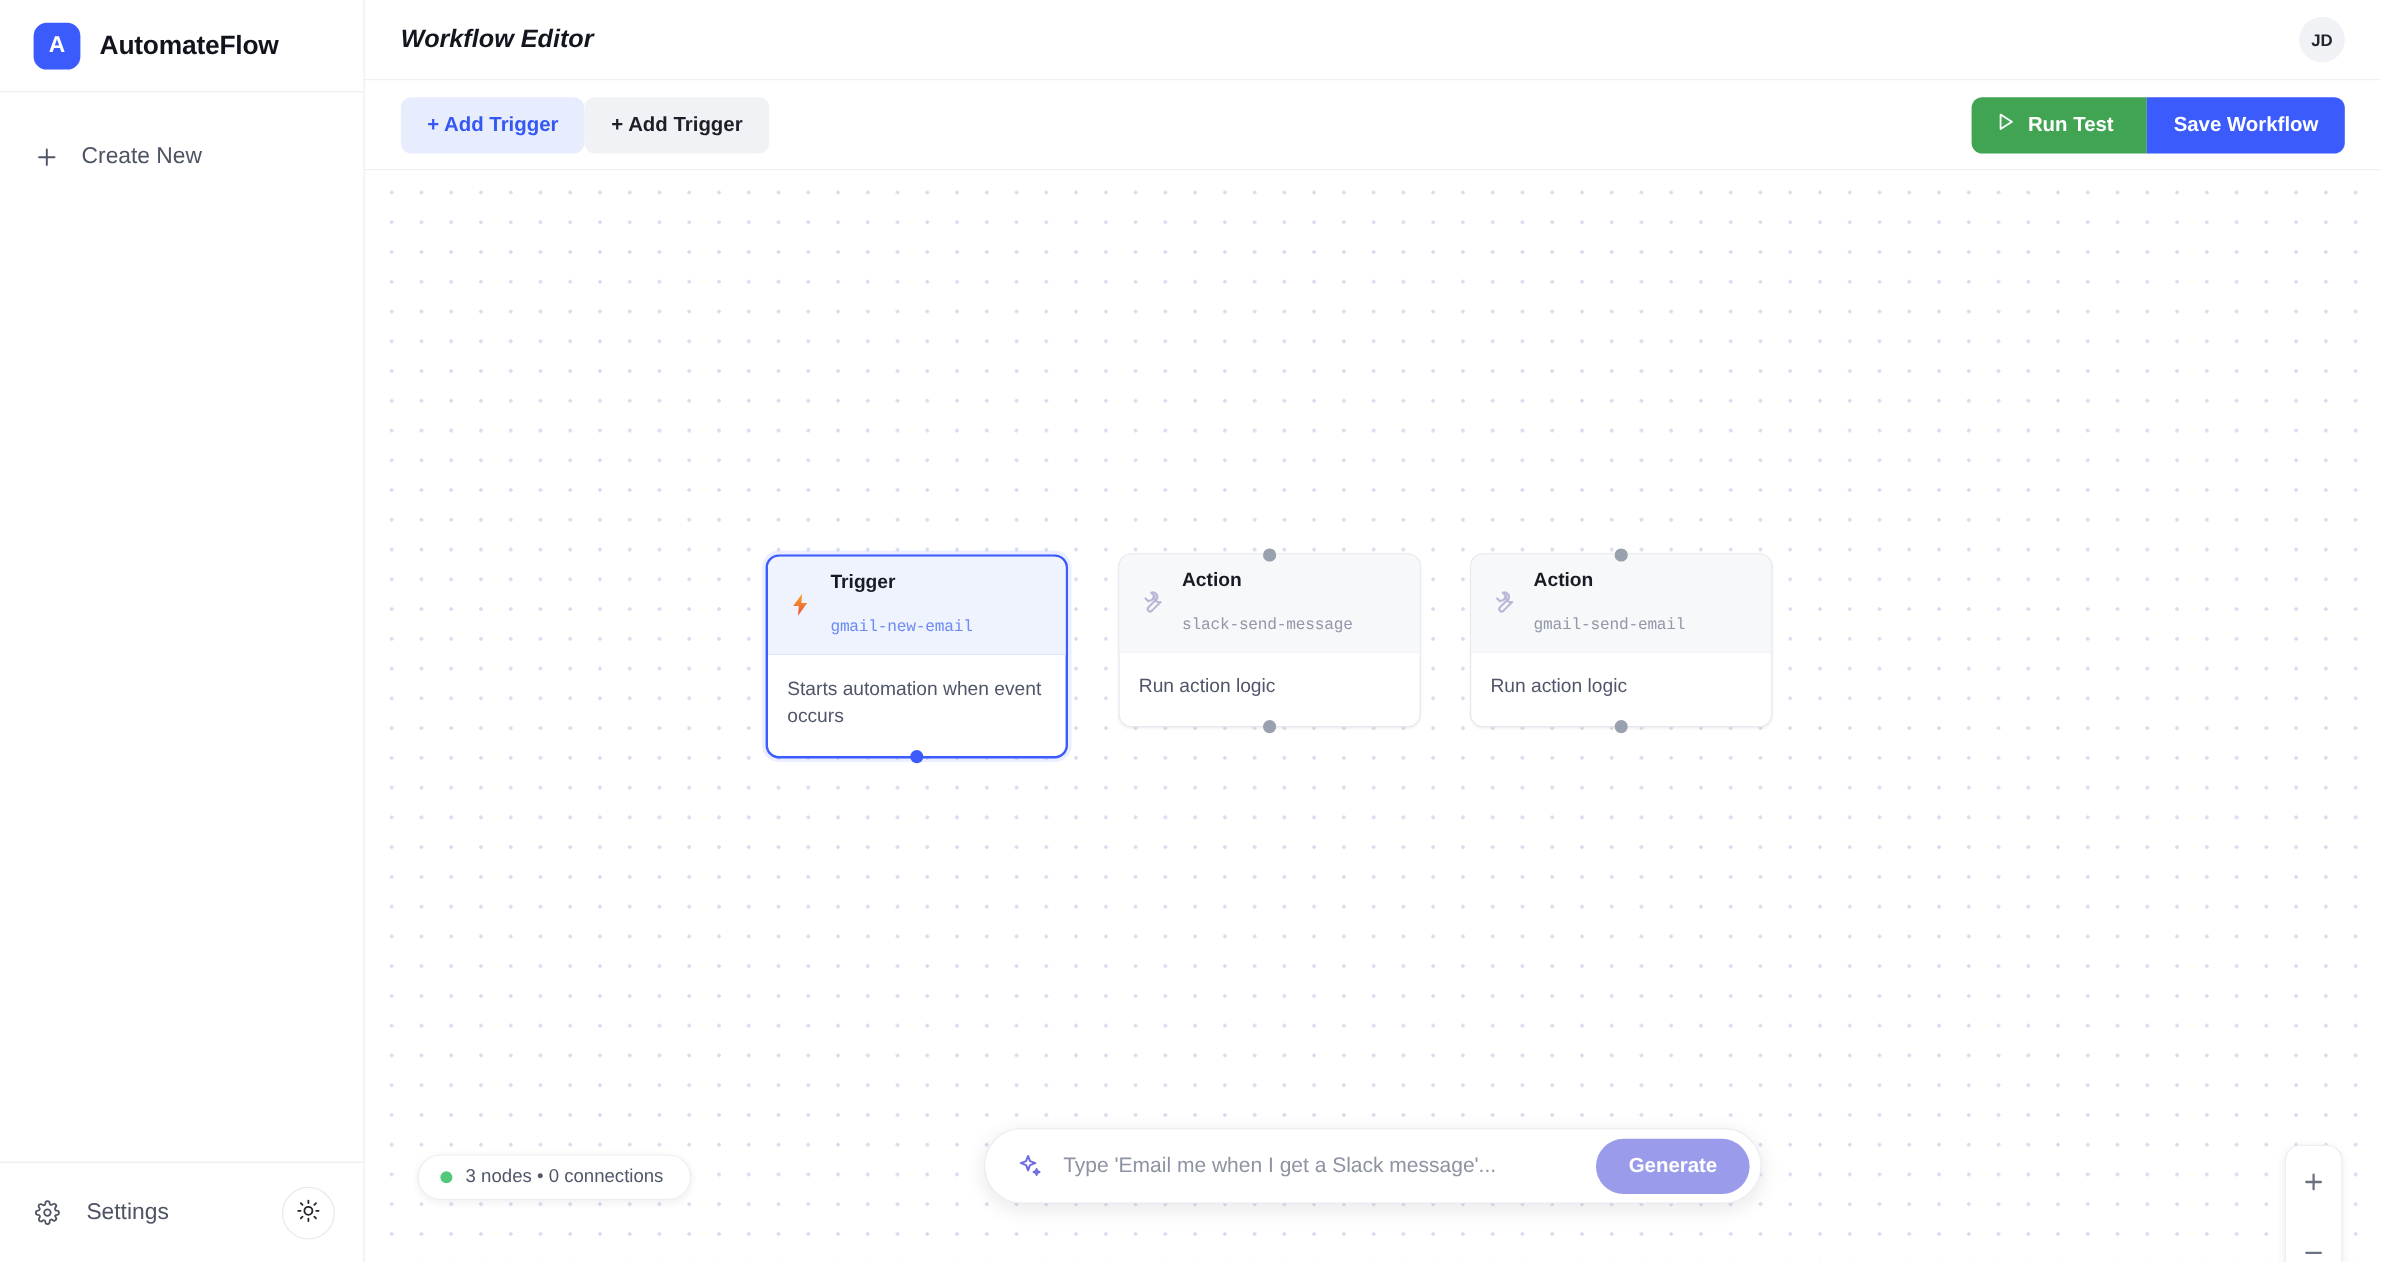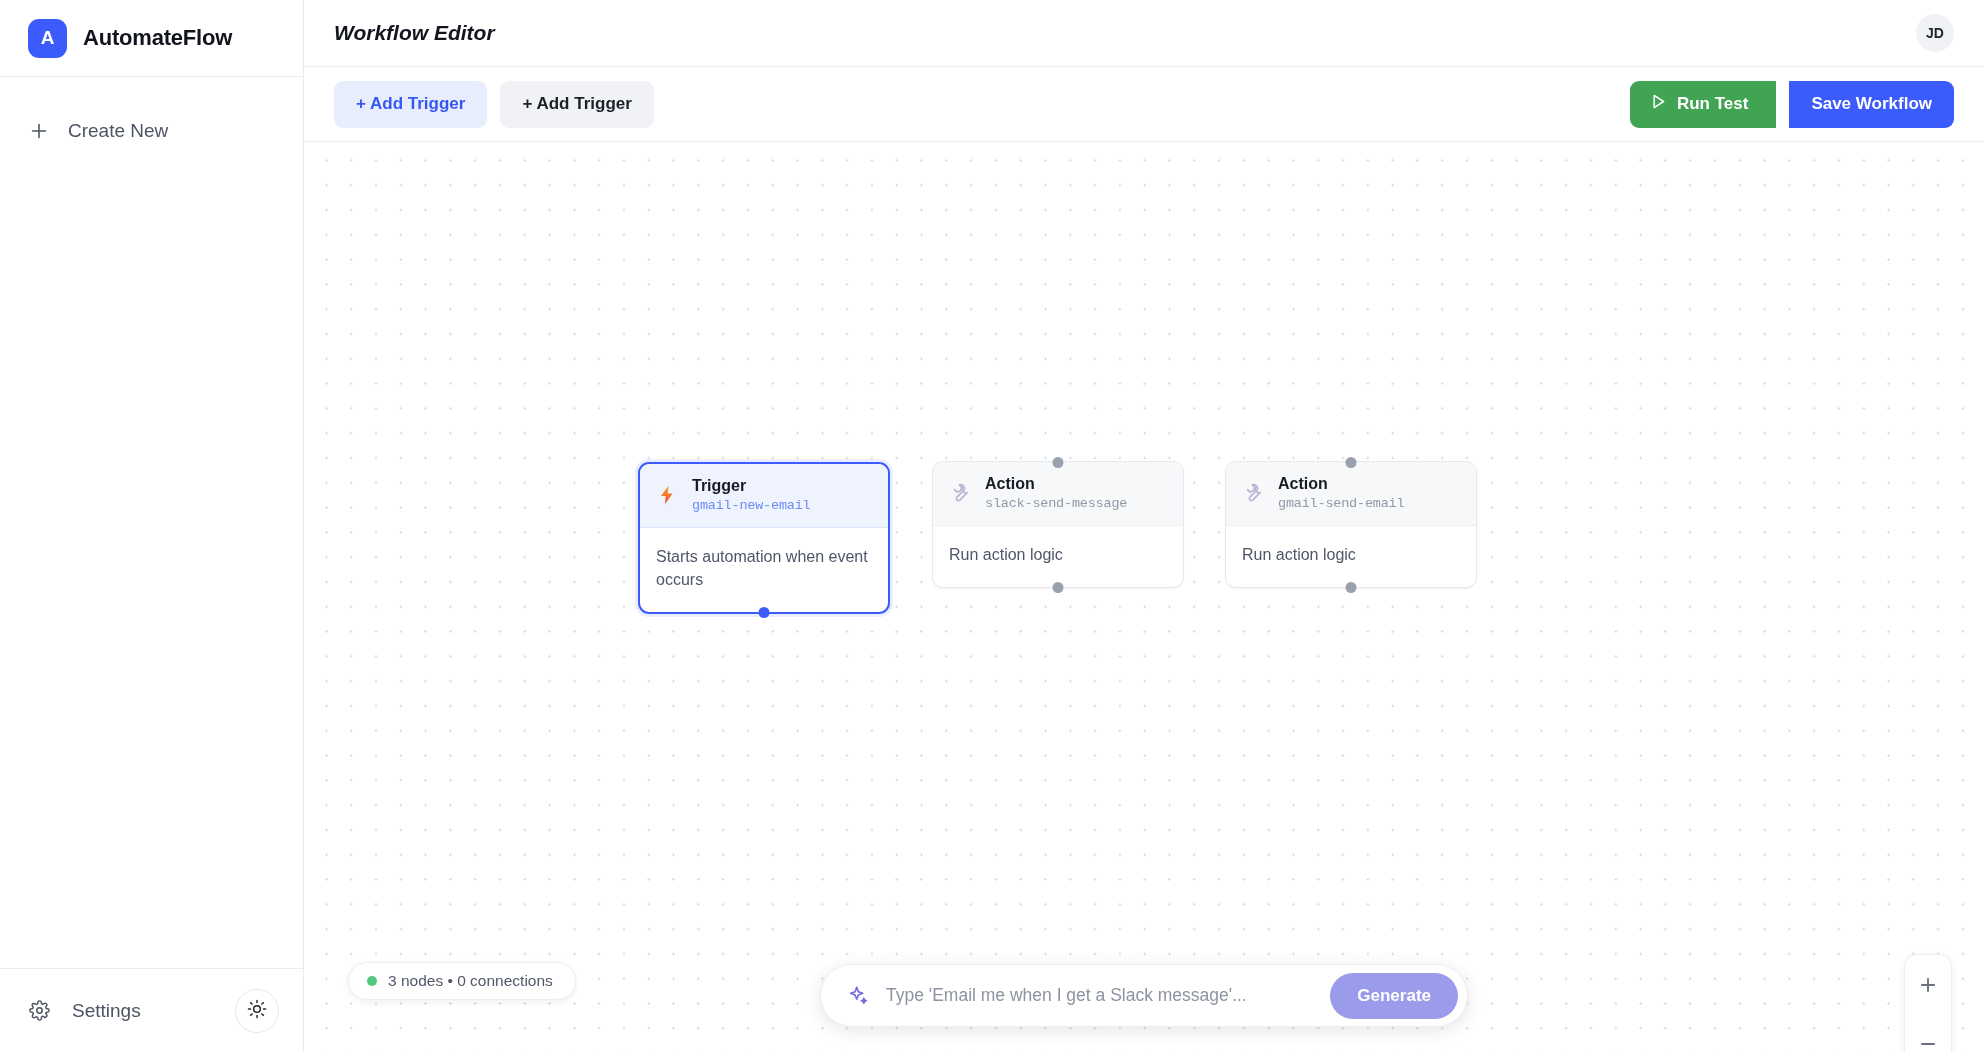--- a/index.html
+++ b/index.html
@@ -90,21 +90,20 @@
     display: flex; align-items: center; justify-content: center;
     cursor: pointer;
   }
 
   .toolbar {
     height: 75px;
     background: #ffffff;
     border-bottom: 1px solid #ededf1;
     display: flex; align-items: center;
     padding: 0 30px;
-    gap: 13px;
     flex: 0 0 75px;
   }
   .btn {
     border: none; cursor: pointer;
     font-family: "Liberation Sans", sans-serif;
     font-size: 17px; font-weight: 600;
     border-radius: 9px;
     height: 47px;
     padding: 0 22px;
     display: inline-flex; align-items: center; justify-content: center; gap: 10px;
@@ -136,21 +135,21 @@
     box-shadow: 0 1px 2px rgba(16,20,40,0.05);
   }
   .node-head {
     display: flex; align-items: center; gap: 13px;
     padding: 13px 16px 13px 15px;
     border-bottom: 1px solid #eeeff3;
     border-radius: 10px 10px 0 0;
     background: #f7f8fa;
   }
   .node-icon { width: 24px; height: 24px; flex: 0 0 24px; display: flex; align-items: center; justify-content: center; }
-  .node-titles { display: flex; flex-direction: column; gap: 3px; min-width: 0; }
+  .node-titles { display: flex; flex-direction: column; gap: 21px; min-width: 0; }
   .node-title { font-size: 16px; font-weight: 600; color: #181b24; line-height: 1.15; }
   .node-sub {
     font-family: "Liberation Mono", monospace;
     font-size: 13.5px; color: #9298a8; line-height: 1.15; letter-spacing: -0.2px;
   }
   .node-body { padding: 17px 16px 21px 16px; font-size: 16px; color: #50566a; line-height: 1.45; }
 
   .node.selected {
     border: 2px solid #3b5bfd;
     box-shadow: 0 0 0 3px rgba(59,91,253,0.10);
@@ -183,21 +182,21 @@
     display: flex; align-items: center; gap: 11px;
     padding: 0 22px 0 18px;
     font-size: 15.5px; color: #51576a;
   }
   .status-dot { width: 10px; height: 10px; border-radius: 50%; background: #52c87a; flex: 0 0 10px; }
 
   .prompt-bar {
     position: absolute;
     left: 50%;
     transform: translateX(-50%);
-    bottom: 25px;
+    bottom: 49px;
     width: 648px;
     height: 63px;
     background: #ffffff;
     border: 1px solid #ececf1;
     border-radius: 32px;
     box-shadow: 0 4px 18px rgba(20,24,50,0.10);
     display: flex; align-items: center;
     padding: 0 9px 0 24px;
     gap: 16px;
   }

